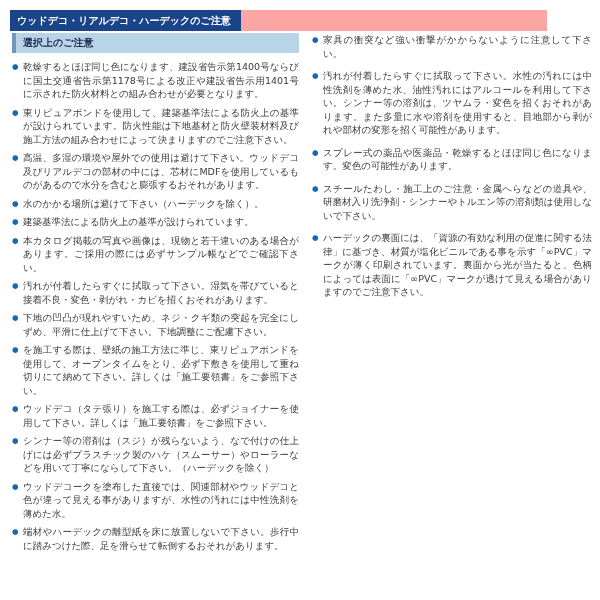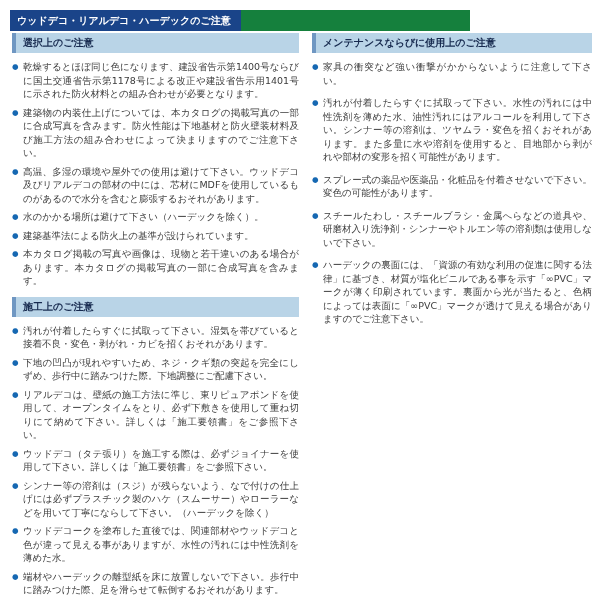--- a/index.html
+++ b/index.html
@@ -10,22 +10,22 @@
   .page {
     position: relative;
     width: 600px; height: 600px;
     background: #fff;
     overflow: hidden;
   }
   
   .header-bar {
     position: absolute;
     left: 10px; top: 10px;
-    width: 460px; height: 21px;
-    background: #15803d;
+    width: 537px; height: 21px;
+    background: #fca5a5;
     display: flex;
     align-items: stretch;
   }
   .header-tab {
     background: #1a4489;
     color: #ffffff;
     font-size: 10px;
     font-weight: bold;
     line-height: 21px;
     padding: 0 10px 0 7px;
@@ -80,52 +80,51 @@
   <div class="col col-left">
 
     <div class="section-header">選択上のご注意</div>
 
     <div class="bullet-item">
       <span class="bullet-glyph">●</span>
       <span class="bullet-text">乾燥するとほぼ同じ色になります、建設省告示第1400号ならびに国土交通省告示第1178号による改正や建設省告示用1401号に示された防火材料との組み合わせが必要となります。</span>
     </div>
     <div class="bullet-item">
       <span class="bullet-glyph">●</span>
-      <span class="bullet-text">建築物の内装仕上げについては、本カタログの掲載写真の一部に合成写真を含みます。防火性能は下地基材と防火壁装材料及び施工方法の組み合わせによって決まりますのでご注意下さい。</span>
+      <span class="bullet-text">東リピュアボンドを使用して、建築基準法による防火上の基準が設けられています。防火性能は下地基材と防火壁装材料及び施工方法の組み合わせによって決まりますのでご注意下さい。</span>
     </div>
     <div class="bullet-item">
       <span class="bullet-glyph">●</span>
       <span class="bullet-text">高温、多湿の環境や屋外での使用は避けて下さい。ウッドデコ及びリアルデコの部材の中には、芯材にMDFを使用しているものがあるので水分を含むと膨張するおそれがあります。</span>
     </div>
     <div class="bullet-item">
       <span class="bullet-glyph">●</span>
       <span class="bullet-text">水のかかる場所は避けて下さい（ハーデックを除く）。</span>
     </div>
     <div class="bullet-item">
       <span class="bullet-glyph">●</span>
       <span class="bullet-text">建築基準法による防火上の基準が設けられています。</span>
     </div>
     <div class="bullet-item">
       <span class="bullet-glyph">●</span>
-      <span class="bullet-text">本カタログ掲載の写真や画像は、現物と若干違いのある場合があります。本カタログの掲載写真の一部に合成写真を含みます。</span>
+      <span class="bullet-text">本カタログ掲載の写真や画像は、現物と若干違いのある場合があります。ご採用の際には必ずサンプル帳などでご確認下さい。</span>
     </div>
 
-    <div class="section-header second">施工上のご注意</div>
 
     <div class="bullet-item">
       <span class="bullet-glyph">●</span>
       <span class="bullet-text">汚れが付着したらすぐに拭取って下さい。湿気を帯びていると接着不良・変色・剥がれ・カビを招くおそれがあります。</span>
     </div>
     <div class="bullet-item">
       <span class="bullet-glyph">●</span>
-      <span class="bullet-text">下地の凹凸が現れやすいため、ネジ・クギ類の突起を完全にしずめ、歩行中に踏みつけた際。下地調整にご配慮下さい。</span>
+      <span class="bullet-text">下地の凹凸が現れやすいため、ネジ・クギ類の突起を完全にしずめ、平滑に仕上げて下さい。下地調整にご配慮下さい。</span>
     </div>
     <div class="bullet-item">
       <span class="bullet-glyph">●</span>
-      <span class="bullet-text">リアルデコは、壁紙の施工方法に準じ、東リピュアボンドを使用して、オープンタイムをとり、必ず下敷きを使用して重ね切りにて納めて下さい。詳しくは「施工要領書」をご参照下さい。</span>
+      <span class="bullet-text">を施工する際は、壁紙の施工方法に準じ、東リピュアボンドを使用して、オープンタイムをとり、必ず下敷きを使用して重ね切りにて納めて下さい。詳しくは「施工要領書」をご参照下さい。</span>
     </div>
     <div class="bullet-item">
       <span class="bullet-glyph">●</span>
       <span class="bullet-text">ウッドデコ（タテ張り）を施工する際は、必ずジョイナーを使用して下さい。詳しくは「施工要領書」をご参照下さい。</span>
     </div>
     <div class="bullet-item">
       <span class="bullet-glyph">●</span>
       <span class="bullet-text">シンナー等の溶剤は（スジ）が残らないよう、なで付けの仕上げには必ずプラスチック製のハケ（スムーサー）やローラーなどを用いて丁寧にならして下さい。（ハーデックを除く）</span>
     </div>
     <div class="bullet-item">
@@ -134,37 +133,36 @@
     </div>
     <div class="bullet-item">
       <span class="bullet-glyph">●</span>
       <span class="bullet-text">端材やハーデックの離型紙を床に放置しないで下さい。歩行中に踏みつけた際、足を滑らせて転倒するおそれがあります。</span>
     </div>
 
   </div>
 
   <div class="col col-right">
 
-    <div class="section-header">メンテナンスならびに使用上のご注意</div>
 
     <div class="bullet-item">
       <span class="bullet-glyph">●</span>
       <span class="bullet-text">家具の衝突など強い衝撃がかからないように注意して下さい。</span>
     </div>
     <div class="bullet-item">
       <span class="bullet-glyph">●</span>
       <span class="bullet-text">汚れが付着したらすぐに拭取って下さい。水性の汚れには中性洗剤を薄めた水、油性汚れにはアルコールを利用して下さい。シンナー等の溶剤は、ツヤムラ・変色を招くおそれがあります。また多量に水や溶剤を使用すると、目地部から剥がれや部材の変形を招く可能性があります。</span>
     </div>
     <div class="bullet-item">
       <span class="bullet-glyph">●</span>
-      <span class="bullet-text">スプレー式の薬品や医薬品・化粧品を付着させないで下さい。変色の可能性があります。</span>
+      <span class="bullet-text">スプレー式の薬品や医薬品・乾燥するとほぼ同じ色になります。変色の可能性があります。</span>
     </div>
     <div class="bullet-item">
       <span class="bullet-glyph">●</span>
-      <span class="bullet-text">スチールたわし・スチールブラシ・金属へらなどの道具や、研磨材入り洗浄剤・シンナーやトルエン等の溶剤類は使用しないで下さい。</span>
+      <span class="bullet-text">スチールたわし・施工上のご注意・金属へらなどの道具や、研磨材入り洗浄剤・シンナーやトルエン等の溶剤類は使用しないで下さい。</span>
     </div>
     <div class="bullet-item">
       <span class="bullet-glyph">●</span>
       <span class="bullet-text">ハーデックの裏面には、「資源の有効な利用の促進に関する法律」に基づき、材質が塩化ビニルである事を示す「∞PVC」マークが薄く印刷されています。裏面から光が当たると、色柄によっては表面に「∞PVC」マークが透けて見える場合がありますのでご注意下さい。</span>
     </div>
 
   </div>
 
 </div>
 

